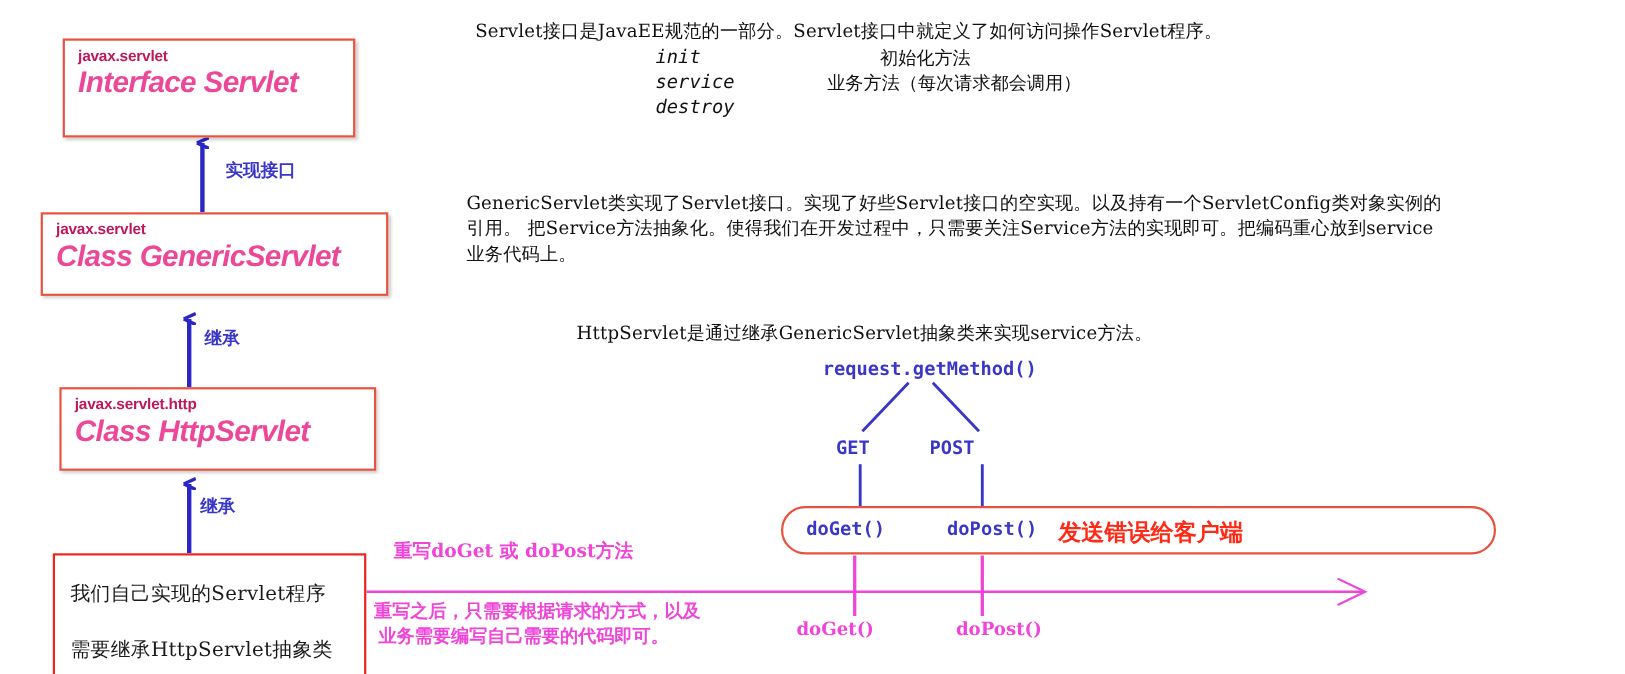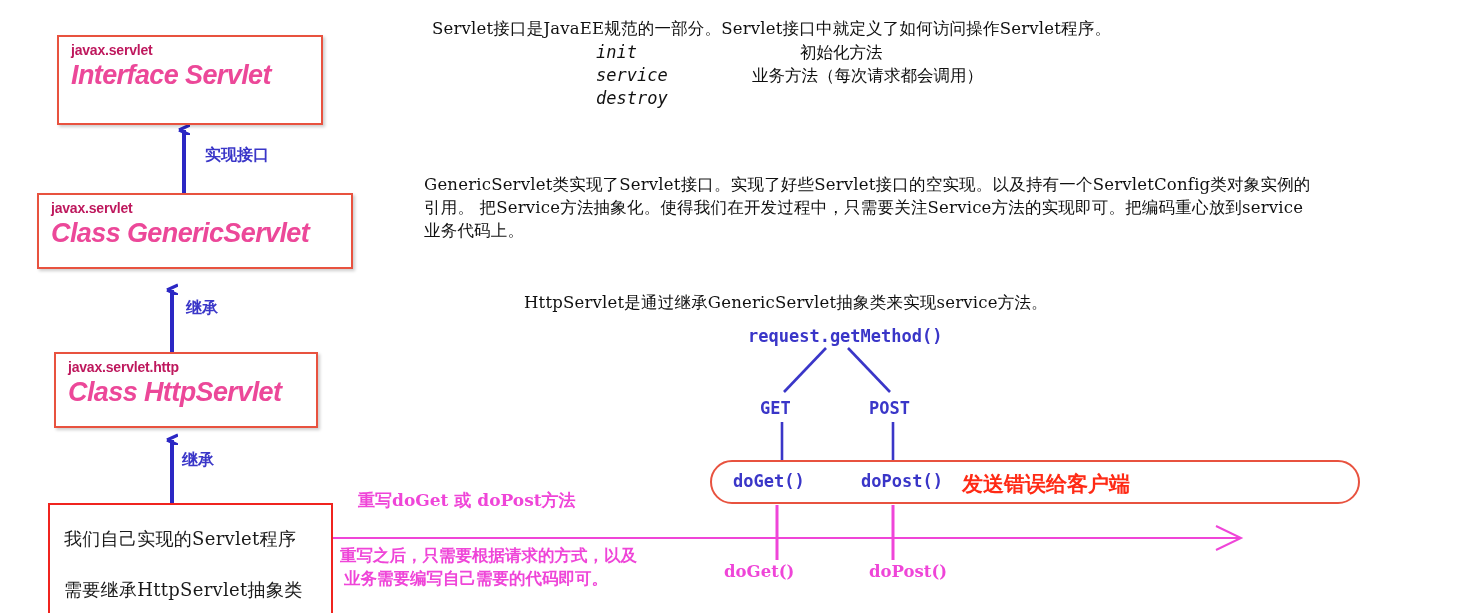--- a/index.html
+++ b/index.html
@@ -175,21 +175,21 @@
   <div class="class-box" style="left:57px; top:35px; width:266px; height:90px;">
     <div class="pkg">javax.servlet</div>
     <div class="cls">Interface Servlet</div>
   </div>
 
   <div class="class-box" style="left:37px; top:193px; width:316px; height:76px;">
     <div class="pkg">javax.servlet</div>
     <div class="cls">Class GenericServlet</div>
   </div>
 
-  <div class="class-box" style="left:54px; top:352px; width:264px; height:76px;">
+  <div class="class-box" style="left:54px; top:352px; width:288px; height:76px;">
     <div class="pkg">javax.servlet.http</div>
     <div class="cls">Class HttpServlet</div>
   </div>
 
   <div class="impl-box" style="left:48px; top:503px; width:285px; height:123px;">
     <div class="impl-line">我们自己实现的Servlet程序</div>
     <div class="impl-line">需要继承HttpServlet抽象类</div>
   </div>
 
   <div class="arrow-label" style="left:205px; top:145px;">实现接口</div>
@@ -208,21 +208,21 @@
 
   <div class="prose" style="left:424px; top:174px; font-size:16.5px;">GenericServlet类实现了Servlet接口。实现了好些Servlet接口的空实现。以及持有一个ServletConfig类对象实例的</div>
   <div class="prose" style="left:424px; top:197px; font-size:16.5px;">引用。 把Service方法抽象化。使得我们在开发过程中，只需要关注Service方法的实现即可。把编码重心放到service</div>
   <div class="prose" style="left:424px; top:220px; font-size:16.5px;">业务代码上。</div>
 
   <div class="prose" style="left:524px; top:292px; font-size:16.5px;">HttpServlet是通过继承GenericServlet抽象类来实现service方法。</div>
 
   <div class="blue-text" style="left:748px; top:326px; font-size:17px;">request.getMethod()</div>
 
   <div class="blue-text" style="left:760px; top:398px; font-size:17px;">GET</div>
-  <div class="blue-text" style="left:869px; top:398px; font-size:17px;text-align:center;">POST</div>
+  <div class="blue-text" style="left:845px; top:398px; font-size:17px;text-align:center;">POST</div>
 
   <div class="round-box" style="left:710px; top:460px; width:650px; height:44px;"></div>
 
   <div class="blue-text" style="left:733px; top:471px; font-size:17px;">doGet()</div>
   <div class="blue-text" style="left:861px; top:471px; font-size:17px;">doPost()</div>
   <div class="red-cn" style="left:962px; top:470px; font-size:21px;">发送错误给客户端</div>
 
   <div class="mag-text" style="left:358px; top:489px; font-size:17px; text-decoration:none;">重写doGet 或 doPost方法</div>
 
   <div class="mag-text" style="left:340px; top:545px; font-size:16.5px;">重写之后，只需要根据请求的方式，以及</div>

